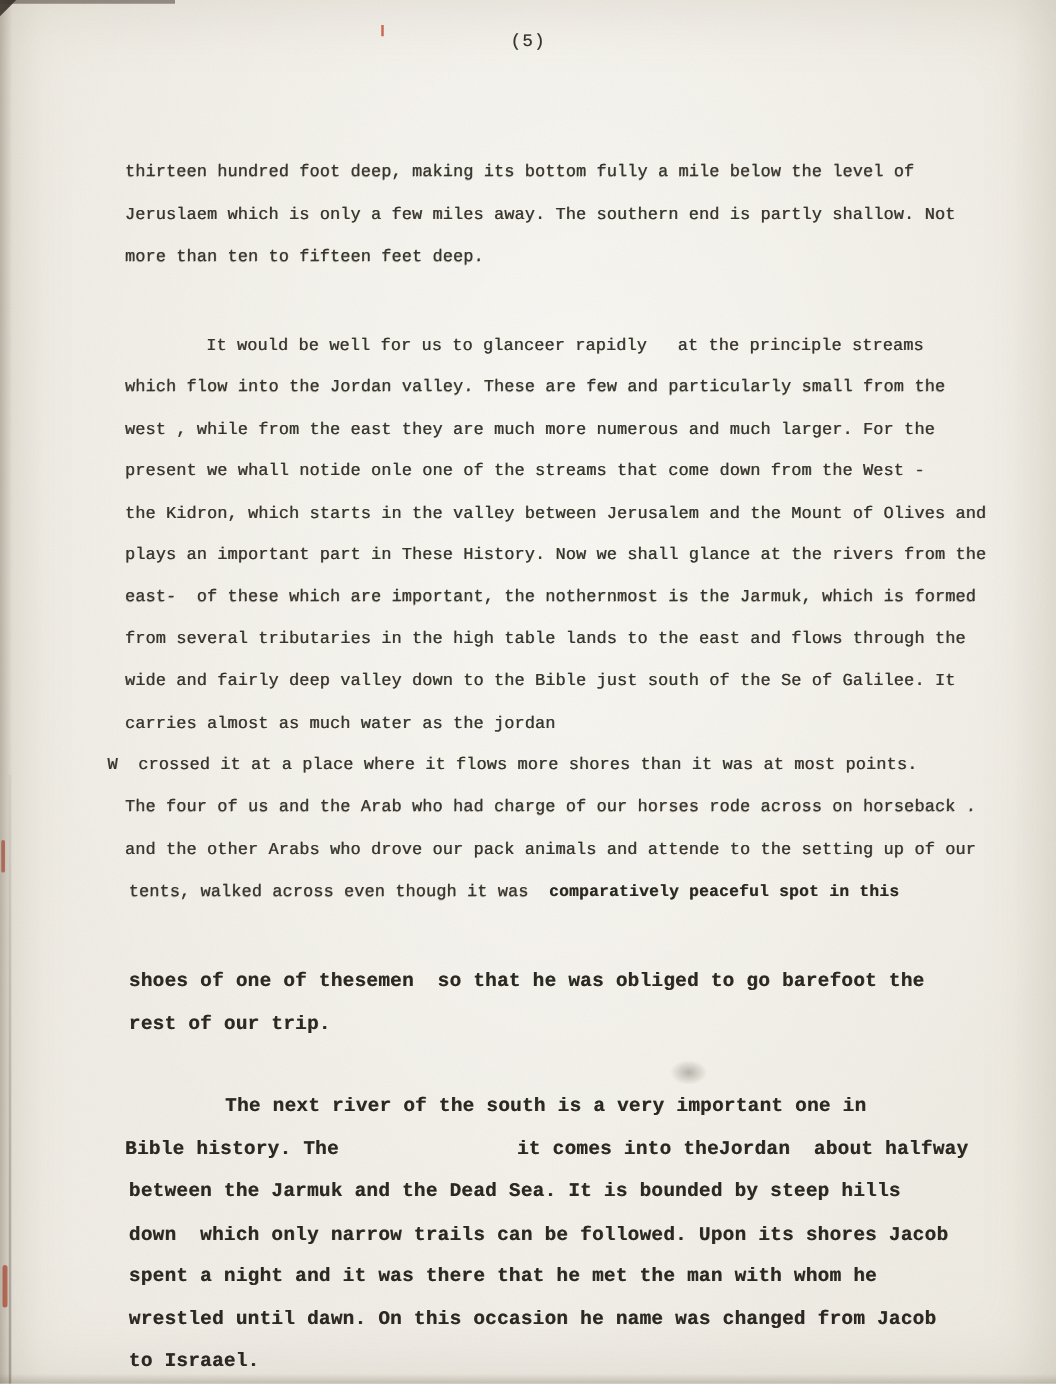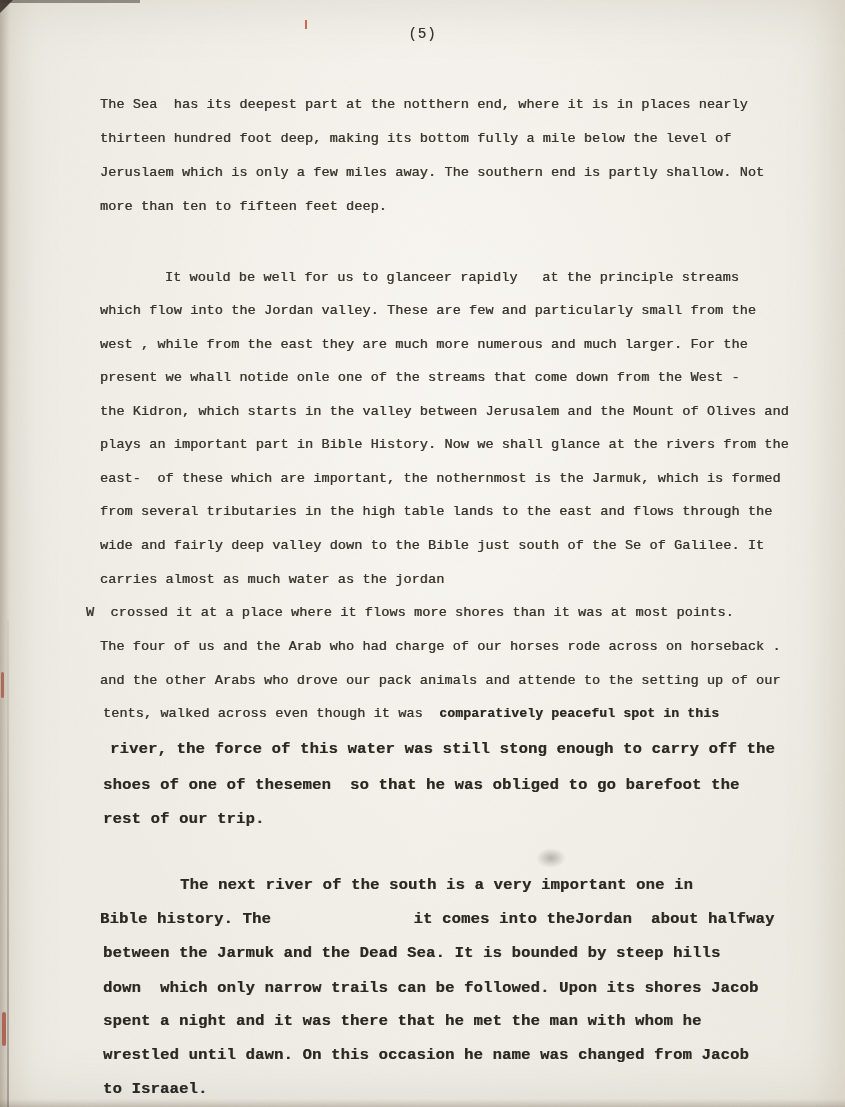--- a/index.html
+++ b/index.html
@@ -70,41 +70,39 @@
   <div class="red-tick"></div>
   <div class="red-mark-1"></div>
   <div class="red-mark-2"></div>
   <div class="crease-line"></div>
   <div class="smudge"></div>
   <div class="edge-shadow-left"></div>
   <div class="edge-shadow-bottom"></div>
 
   <div class="pageno">(5)</div>
 
-  <div class="line" style="top:97px">The Sea  has its deepest part at the notthern end, where it is in places nearly</div>
   <div class="line" style="top:131px">thirteen hundred foot deep, making its bottom fully a mile below the level of</div>
   <div class="line" style="top:165px">Jeruslaem which is only a few miles away. The southern end is partly shallow. Not</div>
   <div class="line" style="top:199px">more than ten to fifteen feet deep.</div>
 
   <div class="line" style="top:270px;left:165px">It would be well for us to glanceer rapidly   at the principle streams</div>
   <div class="line" style="top:303px">which flow into the Jordan valley. These are few and particularly small from the</div>
   <div class="line" style="top:337px">west , while from the east they are much more numerous and much larger. For the</div>
   <div class="line" style="top:370px">present we whall notide onle one of the streams that come down from the West -</div>
   <div class="line" style="top:404px">the Kidron, which starts in the valley between Jerusalem and the Mount of Olives and</div>
-  <div class="line" style="top:437px">plays an important part in Bible History. Now we shall glance at the rivers from the</div>
+  <div class="line" style="top:437px">plays an important part in These History. Now we shall glance at the rivers from the</div>
   <div class="line" style="top:471px">east-  of these which are important, the nothernmost is the Jarmuk, which is formed</div>
   <div class="line" style="top:504px">from several tributaries in the high table lands to the east and flows through the</div>
   <div class="line" style="top:538px">wide and fairly deep valley down to the Bible just south of the Se of Galilee. It</div>
   <div class="line" style="top:572px">carries almost as much water as the jordan</div>
 
   <div class="line" style="top:605px;left:86px">W  crossed it at a place where it flows more shores than it was at most points.</div>
   <div class="line" style="top:639px">The four of us and the Arab who had charge of our horses rode across on horseback .</div>
   <div class="line" style="top:673px">and the other Arabs who drove our pack animals and attende to the setting up of our</div>
   <div class="line" style="top:706px;left:103px"><span>tents, walked across even though it was  </span><span class="lg-inline">comparatively peaceful spot in this</span></div>
-  <div class="line lg" style="top:740px;left:110px">river, the force of this water was still stong enough to carry off the</div>
   <div class="line lg" style="top:776px;left:103px">shoes of one of thesemen  so that he was obliged to go barefoot the</div>
   <div class="line lg" style="top:810px;left:103px">rest of our trip.</div>
 
   <div class="line lg" style="top:876px;left:180px">The next river of the south is a very important one in</div>
   <div class="line lg" style="top:910px;left:100px">Bible history. The               it comes into theJordan  about halfway</div>
   <div class="line lg" style="top:944px;left:103px">between the Jarmuk and the Dead Sea. It is bounded by steep hills</div>
   <div class="line lg" style="top:979px;left:103px">down  which only narrow trails can be followed. Upon its shores Jacob</div>
   <div class="line lg" style="top:1046px;left:103px">wrestled until dawn. On this occasion he name was changed from Jacob</div>
   <div class="line lg" style="top:1012px;left:103px">spent a night and it was there that he met the man with whom he</div>
   <div class="line lg" style="top:1080px;left:103px">to Israael.</div>

